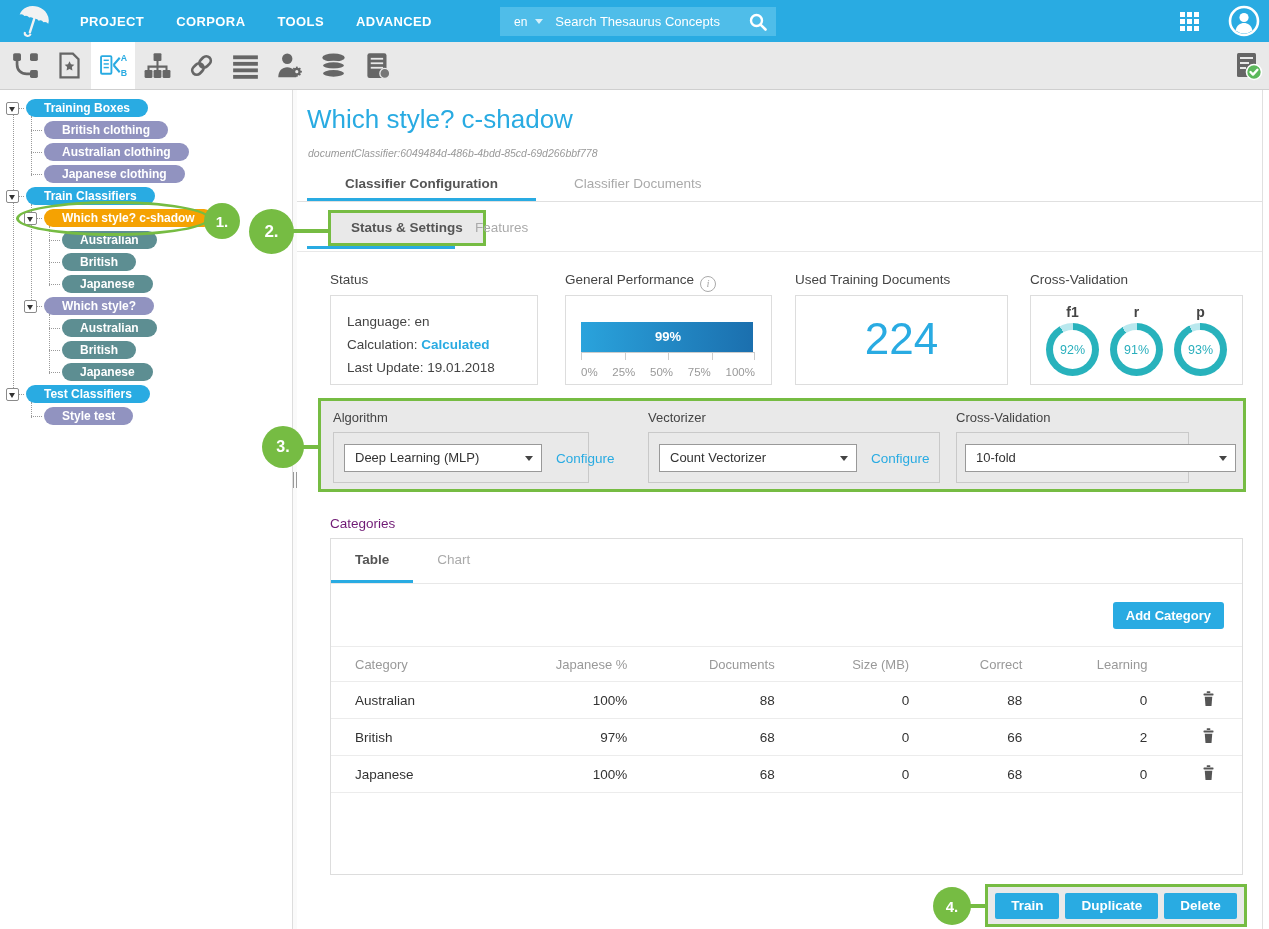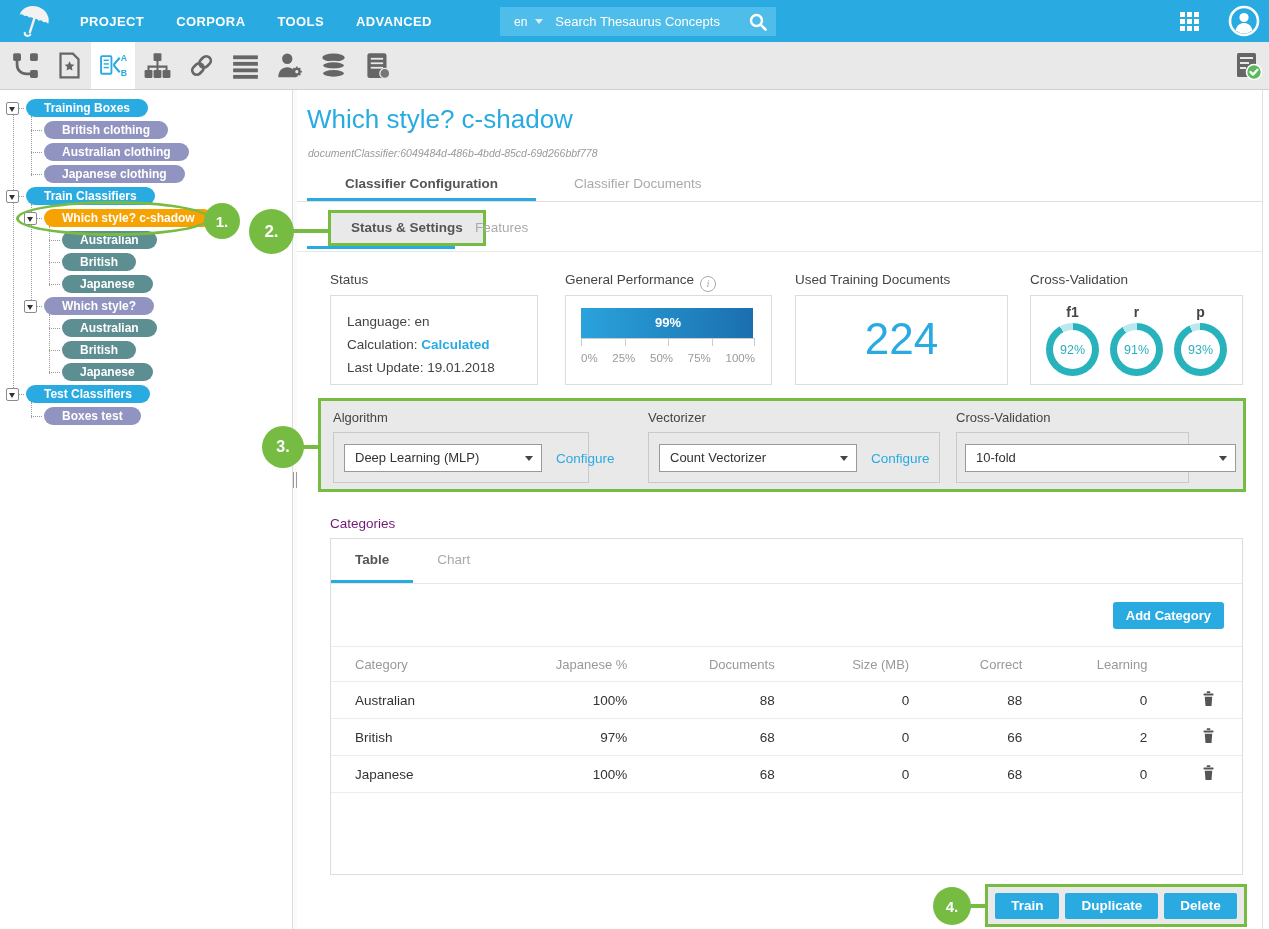--- a/index.html
+++ b/index.html
@@ -56,21 +56,21 @@
   .subtab-active { position:absolute; left:31px; top:8px; padding:0 20px; line-height:30px; font-size:13.5px; font-weight:bold; color:#555; background:#e9e9e9; border:3px solid #76bc43; cursor:pointer; }
   .subtab-underline { position:absolute; left:10px; top:44px; width:148px; height:3px; background:#29abe2; }
   .subtab-inactive { position:absolute; left:178px; top:8px; line-height:36px; font-size:13.5px; color:#aaa; cursor:pointer; }
 
   .stat-label { position:absolute; top:182px; font-size:13.5px; color:#444; }
   .stat-box { position:absolute; top:205px; height:90px; border:1px solid #ddd; background:#fff; }
   .info-icon { display:inline-block; width:16px; height:16px; border:1.5px solid #aaa; border-radius:50%; color:#aaa; font-size:11px; line-height:13px; text-align:center; vertical-align:-3px; margin-left:6px; font-style:italic; font-family:"Liberation Serif",serif; }
   .status-lines { padding:14px 0 0 16px; font-size:13.5px; color:#444; line-height:23px; }
   .calc-value { color:#29abe2; font-weight:bold; }
 
-  .perf-wrap { position:absolute; left:15px; top:12px; width:174px; }
+  .perf-wrap { position:absolute; left:15px; top:26px; width:174px; }
   .perf-track { position:relative; width:100%; height:30px; }
   .perf-bar { position:absolute; left:0; top:0; height:30px; background:linear-gradient(to right,#2aa3dc,#1b6fae); }
   .perf-value { position:absolute; width:100%; text-align:center; line-height:30px; color:#fff; font-size:13px; font-weight:bold; }
   .perf-axis { position:relative; width:100%; height:8px; border-top:1px solid #ccc; }
   .perf-axis span { position:absolute; top:0; width:1px; height:7px; background:#ccc; }
   .perf-ticks { display:flex; justify-content:space-between; font-size:11.5px; color:#999; margin-top:6px; }
 
   .big-number { width:100%; text-align:center; font-size:44px; color:#29abe2; line-height:86px; }
 
   .donuts { display:flex; justify-content:center; gap:11px; padding-top:8px; }
@@ -303,21 +303,21 @@
         <span class="pill teal" style="left: 62px;">British</span>
       </div>
       <div class="tree-row" style="top: 273px;">
         <span class="pill teal" style="left: 62px;">Japanese</span>
       </div>
       <div class="tree-row" style="top: 295px;">
         <span class="expander" style="left: 6px;"></span>
         <span class="pill blue" style="left: 26px;">Test Classifiers</span>
       </div>
       <div class="tree-row" style="top: 317px;">
-        <span class="pill purple" style="left: 44px;">Boxes test</span>
+        <span class="pill purple" style="left: 44px;">Style test</span>
       </div>
     </div>
 
   <div class="splitter">
     <span class="splitter-handle"></span>
   </div>
 
   <div class="content">
     <div class="page-title">Which style? c-shadow</div>
     <div class="page-subtitle">documentClassifier:6049484d-486b-4bdd-85cd-69d266bbf778</div>

